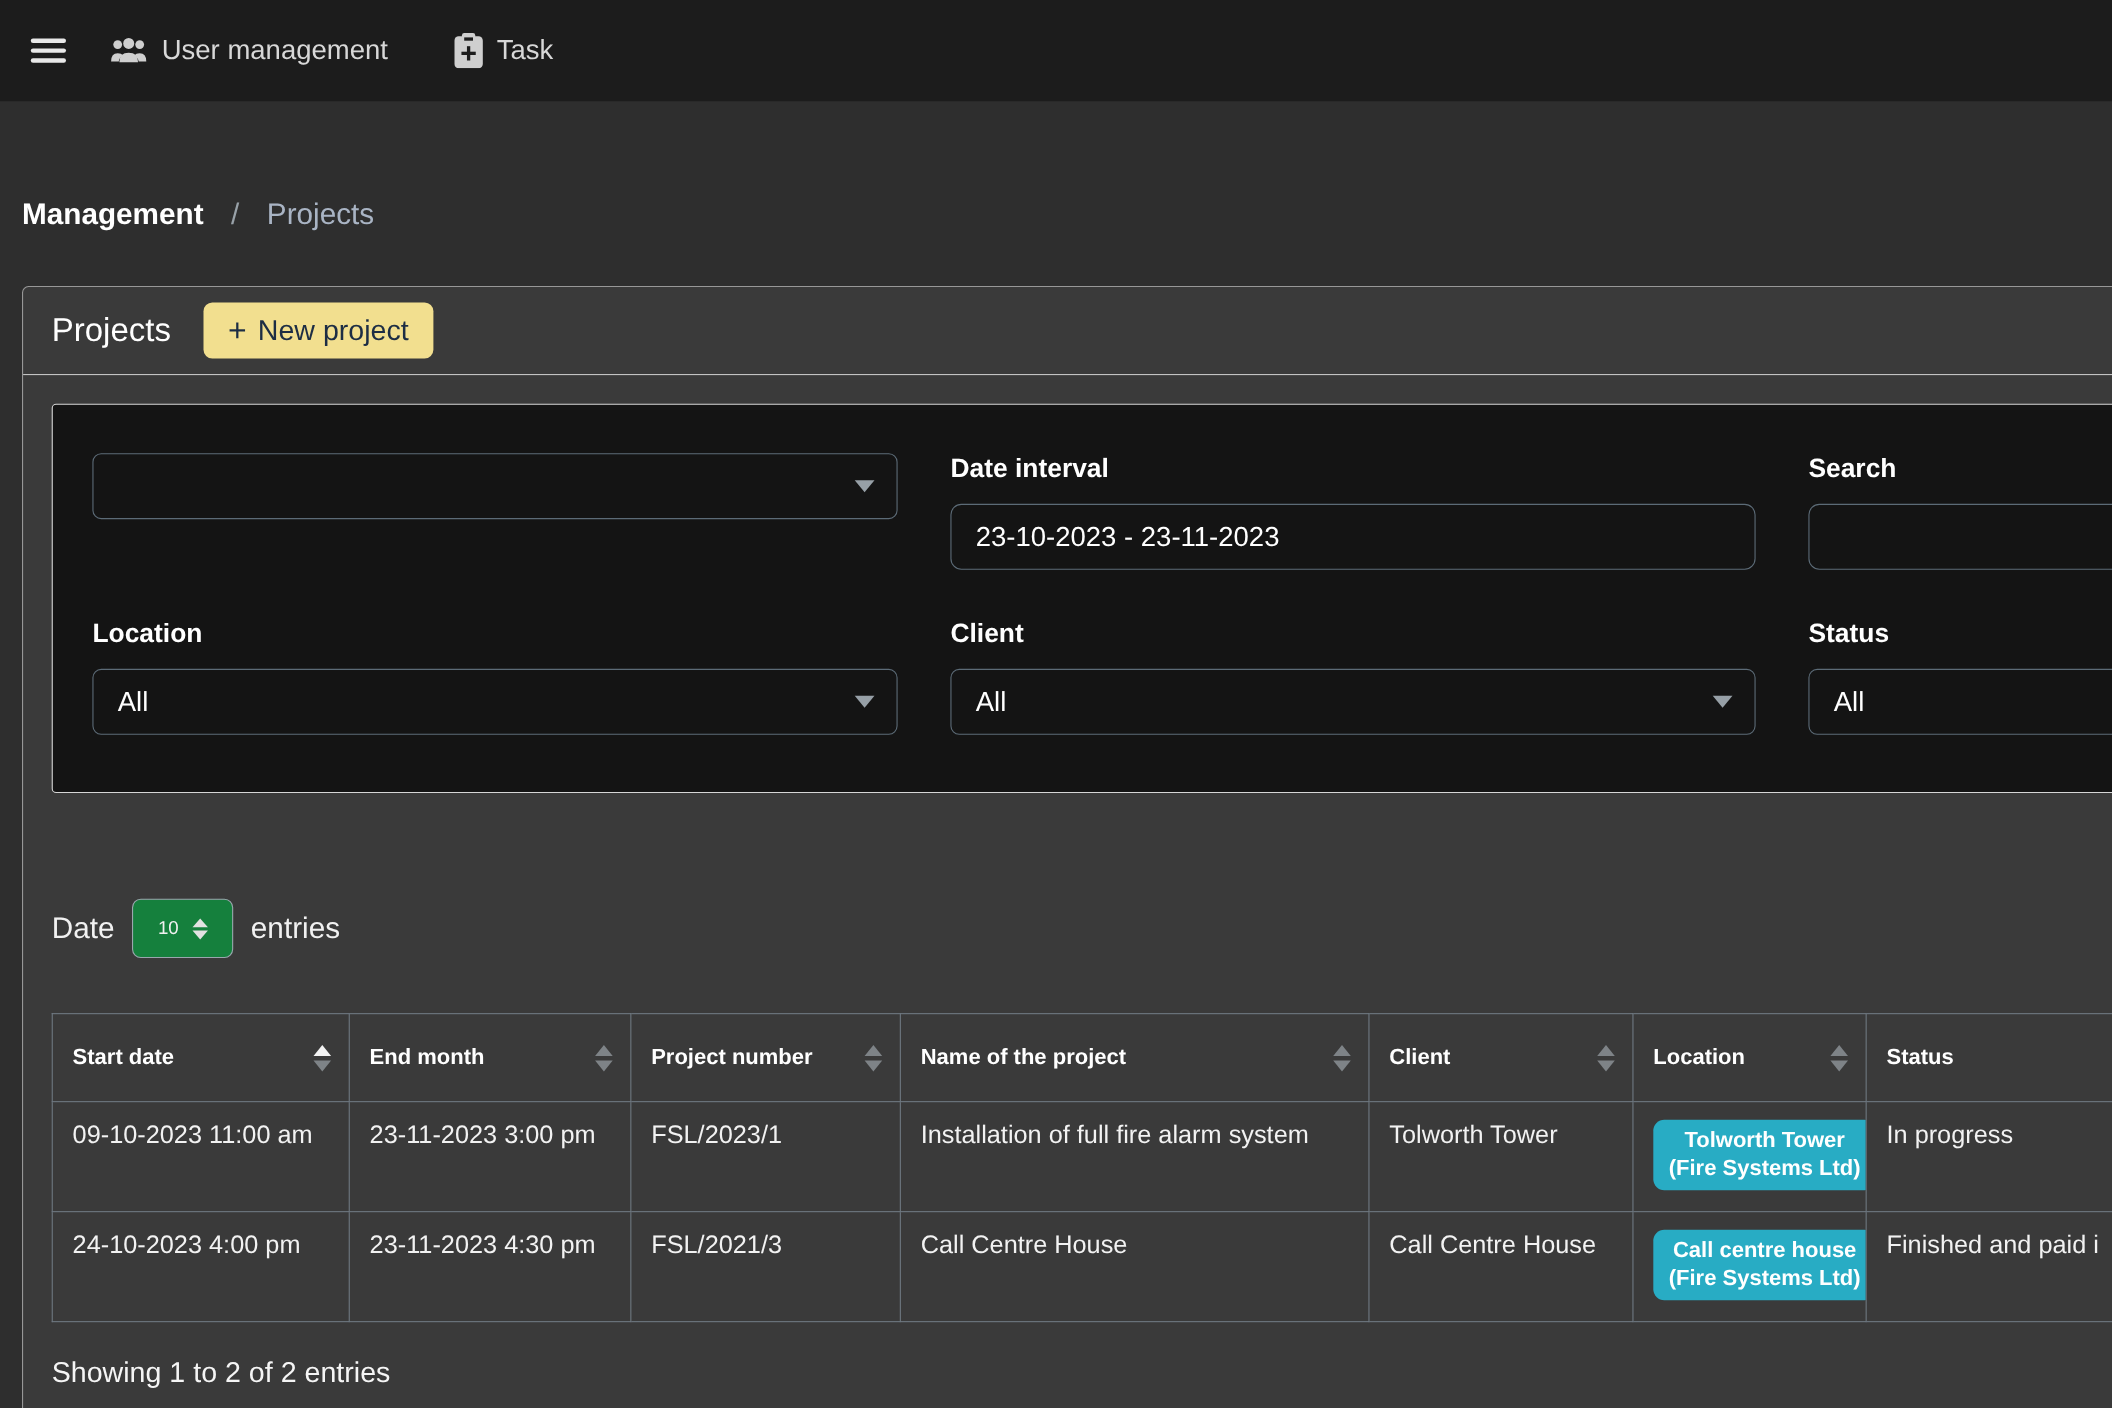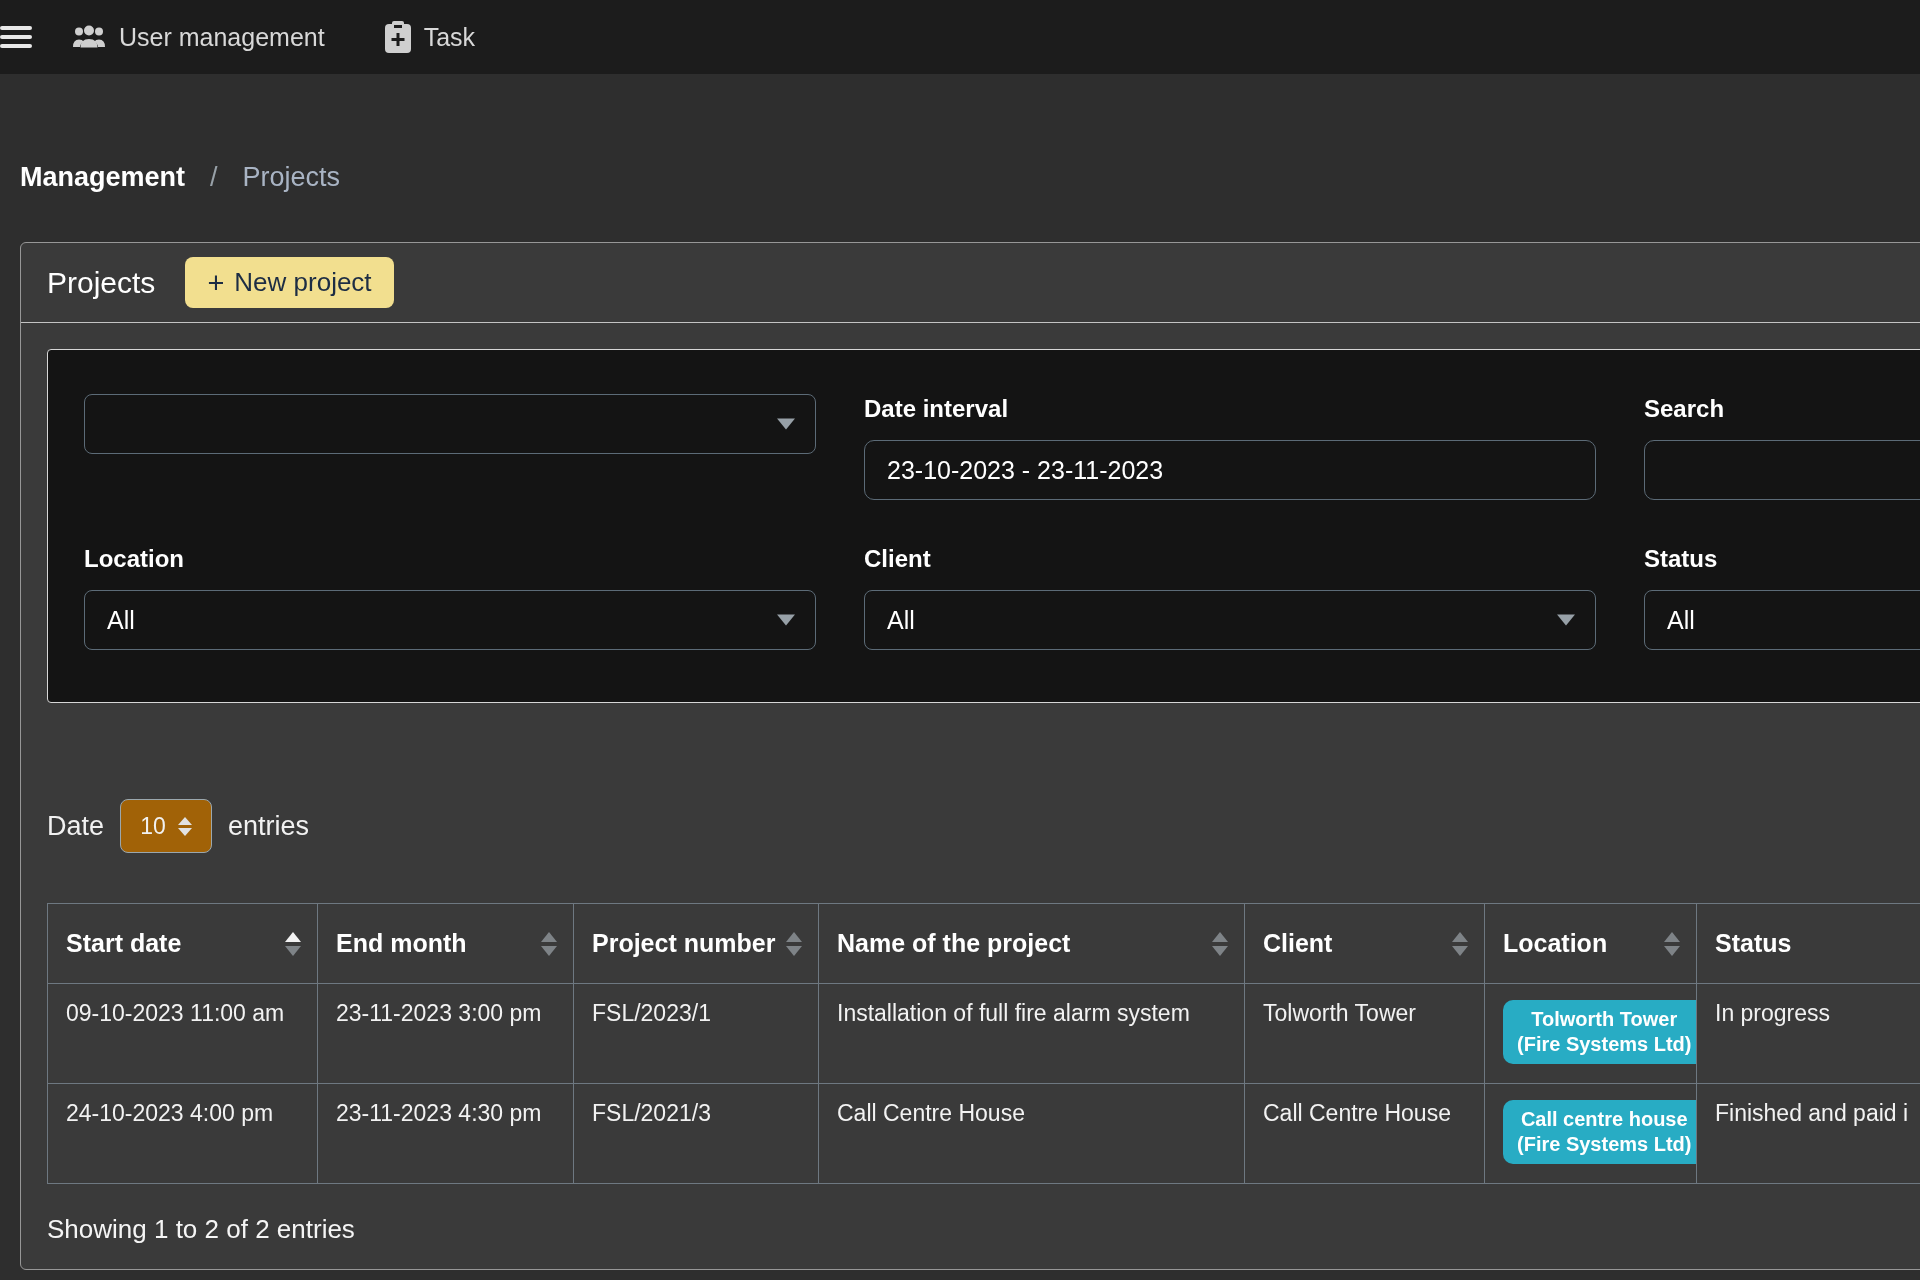--- a/index.html
+++ b/index.html
@@ -4,21 +4,21 @@
 <style>
   * { margin:0; padding:0; box-sizing:border-box; }
   html,body { width:1920px; height:1280px; overflow:hidden; }
   body {
     background:#2e2e2e;
     font-family:"Liberation Sans", sans-serif;
     color:#f1f1f1;
   }
 
   
-  .topbar { height:74px; background:#1c1c1c; display:flex; align-items:center; }
+  .topbar { height:92px; background:#1c1c1c; display:flex; align-items:center; padding-left:28px; }
   .hamburger { background:none; border:none; display:flex; flex-direction:column; gap:5px; cursor:pointer; margin-right:40px; }
   .hamburger .bar { width:32px; height:4px; background:#e8e8e8; border-radius:2px; }
   .nav-item { display:flex; align-items:center; gap:13px; color:#d8d8d8; font-size:25px; margin-right:60px; text-decoration:none; cursor:pointer; }
   .nav-item svg { display:block; }
 
   
   .breadcrumb { margin:88px 0 0 20px; font-size:27px; display:flex; align-items:center; gap:25px; }
   .breadcrumb .bc-link { color:#ffffff; font-weight:700; text-decoration:none; cursor:pointer; }
   .breadcrumb .sep { color:#98a1a8; }
   .breadcrumb .bc-current { color:#a9b4c4; }
@@ -38,31 +38,31 @@
   .filter-grid { display:grid; grid-template-columns:repeat(3,732px); column-gap:48px; row-gap:44px; }
   .filter-label { font-size:24px; line-height:30px; font-weight:700; margin-bottom:16px; color:#fff; }
   .field { position:relative; height:60px; width:732px; border:1px solid #5c6b77; border-radius:8px;
            display:flex; align-items:center; padding:0 22px; font-size:25px; color:#fff; background:transparent; }
   input.field { outline:none; font-family:inherit;border-radius:10px; }
   .caret { position:absolute; right:20px; top:50%; transform:translateY(-50%);
            width:0; height:0; border-left:9px solid transparent; border-right:9px solid transparent; border-top:11px solid #97a0a7; }
 
   
   .show-entries { margin-top:96px; display:flex; align-items:center; gap:16px; font-size:27px; }
-  .page-size { width:92px; height:54px; background:#a16207; border:1px solid #9aa7ae; border-radius:8px;
-               display:flex; align-items:center; justify-content:center; gap:12px; font-size:23px; cursor:pointer; }
+  .page-size { width:92px; height:54px; background:#15803d; border:1px solid #9aa7ae; border-radius:8px;
+               display:flex; align-items:center; justify-content:center; gap:12px; font-size:17px; cursor:pointer; }
   .stepper { display:flex; flex-direction:column; gap:3px; }
   .stepper i { display:block; width:0; height:0; }
   .stepper .up { border-left:7px solid transparent; border-right:7px solid transparent; border-bottom:8px solid #e2e2e2; }
   .stepper .down { border-left:7px solid transparent; border-right:7px solid transparent; border-top:8px solid #e2e2e2; }
 
   
   table.projects-table { margin-top:50px; border-collapse:collapse; table-layout:fixed; width:2305px; }
   .projects-table th, .projects-table td { border:1px solid #6e7881; }
-  .projects-table th { height:80px; padding:0 18px; text-align:left; font-size:25px; font-weight:700; color:#fff; position:relative; cursor:pointer; }
+  .projects-table th { height:80px; padding:0 18px; text-align:left; font-size:20px; font-weight:700; color:#fff; position:relative; cursor:pointer; }
   .projects-table td { height:100px; padding:16px 18px; vertical-align:top; font-size:23px; color:#f2f2f2; white-space:nowrap; overflow:hidden; }
   .sort-icon { position:absolute; right:16px; top:50%; transform:translateY(-50%); display:flex; flex-direction:column; gap:4px; }
   .sort-icon i { display:block; width:0; height:0; }
   .sort-icon .up { border-left:8px solid transparent; border-right:8px solid transparent; border-bottom:10px solid rgba(150,156,162,0.75); }
   .sort-icon .down { border-left:8px solid transparent; border-right:8px solid transparent; border-top:10px solid rgba(150,156,162,0.75); }
   .sort-icon.asc .up { border-bottom-color:#f2f2f2; }
 
   .badge { display:inline-block; background:var(--badge,#28acc4); border-radius:10px; padding:7px 14px;
            text-align:center; font-weight:700; font-size:20px; line-height:1.25; color:#fff; cursor:pointer; }
   .badge span { display:block; }

